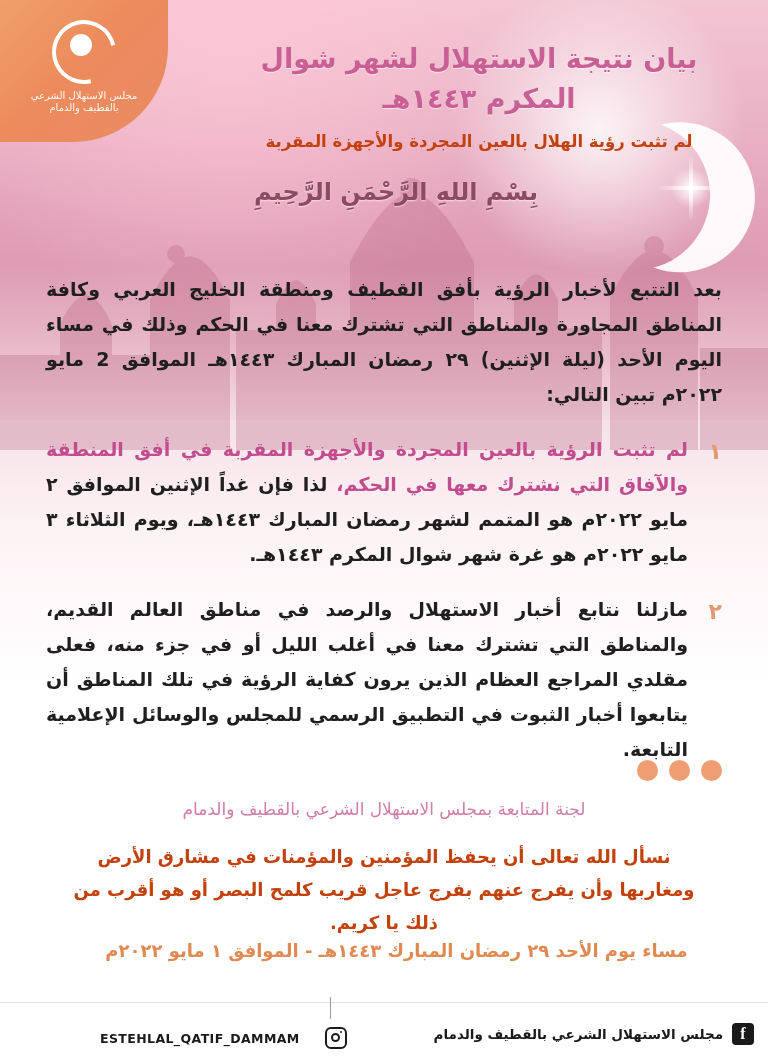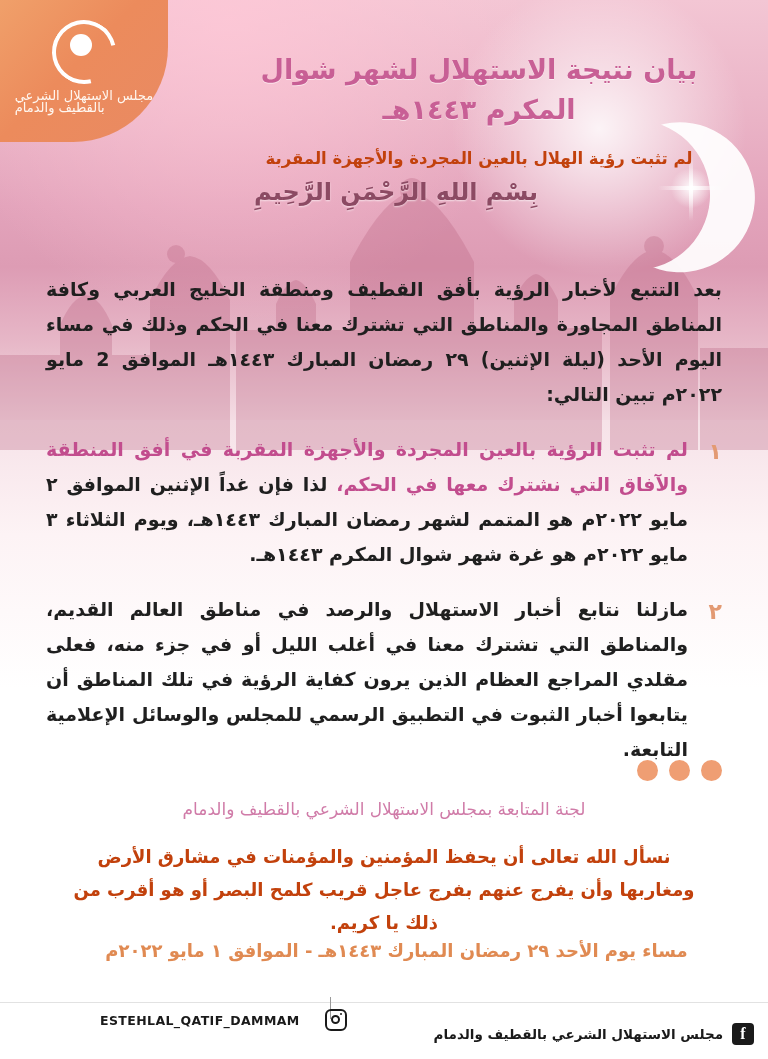--- a/index.html
+++ b/index.html
@@ -66,29 +66,29 @@
   }
   .logo-mark .ring{
     position:absolute;inset:0;border:4px solid #ffffff;border-radius:50%;
     border-right-color:transparent;transform:rotate(32deg);
   }
   .logo-mark .dot{
     position:absolute;left:18px;top:14px;width:22px;height:22px;border-radius:50%;
     background:#ffffff;
   }
   .logo-text{
-    font-size:13px;line-height:12px;text-align:left;color:#fff7f0;letter-spacing:.2px;
+    font-size:10px;line-height:12px;text-align:center;color:#fff7f0;letter-spacing:.2px;
   }
 
   
   .header{
     position:absolute;right:24px;top:34px;width:530px;text-align:center;
   }
   .header h1{
-    margin:16px;
+    margin:5px;
     font-size:27px;line-height:40px;font-weight:700;
     color:#c85f95;
     font-family:"DejaVu Sans","Liberation Sans",sans-serif;
     text-shadow:0 1px 0 rgba(255,255,255,.55);
   }
   .header h2{
     margin:10px 0 0 0;
     font-size:16.5px;line-height:26px;font-weight:700;color:#c2410c;
   }
 
@@ -152,21 +152,21 @@
     position:absolute;right:14px;bottom:14px;display:flex;align-items:center;gap:9px;
     direction:rtl;
   }
   .fb-icon{
     width:22px;height:22px;background:#1a1a1a;border-radius:4px;color:#fff;
     font-weight:700;font-size:16px;line-height:22px;text-align:center;
     font-family:"Liberation Serif",serif;
   }
   .fb-text{font-size:13.5px;font-weight:700;color:#1a1a1a;}
   .ig-block{
-    position:absolute;left:100px;bottom:28px;display:flex;align-items:center;gap:25px;
+    position:absolute;left:100px;bottom:10px;display:flex;align-items:center;gap:25px;
     direction:ltr;
   }
   .ig-icon{
     width:22px;height:22px;border:2.4px solid #1a1a1a;border-radius:6px;position:relative;
     box-sizing:border-box;
   }
   .ig-icon:before{
     content:"";position:absolute;left:4.2px;top:4.2px;width:9px;height:9px;
     border:2.2px solid #1a1a1a;border-radius:50%;box-sizing:border-box;
   }

